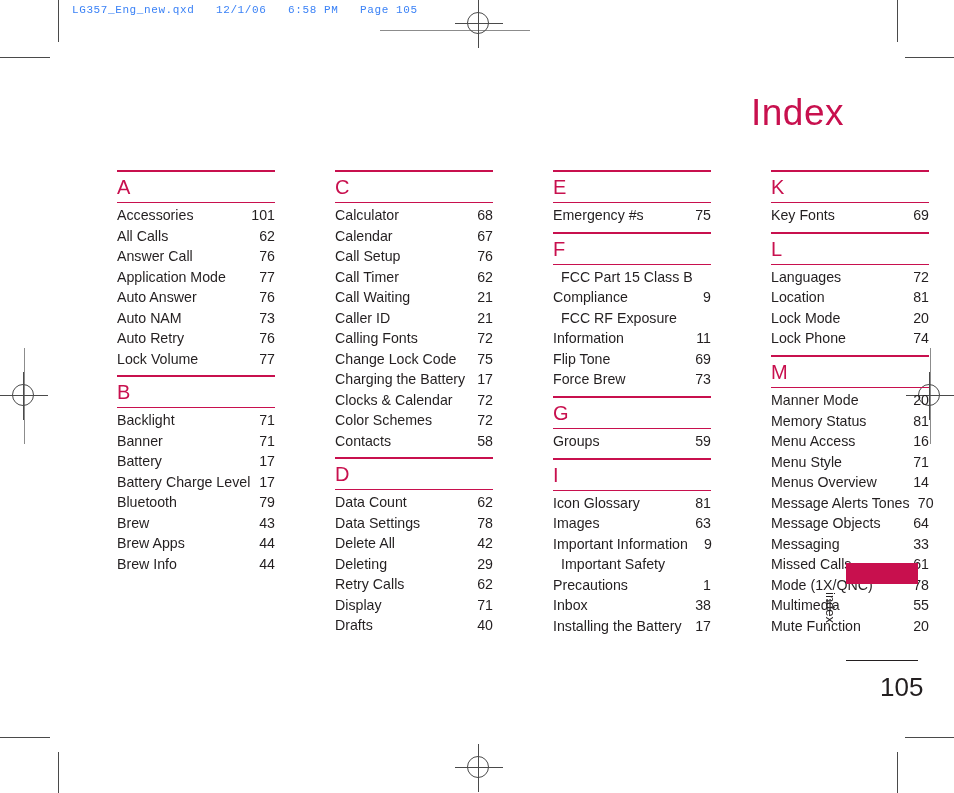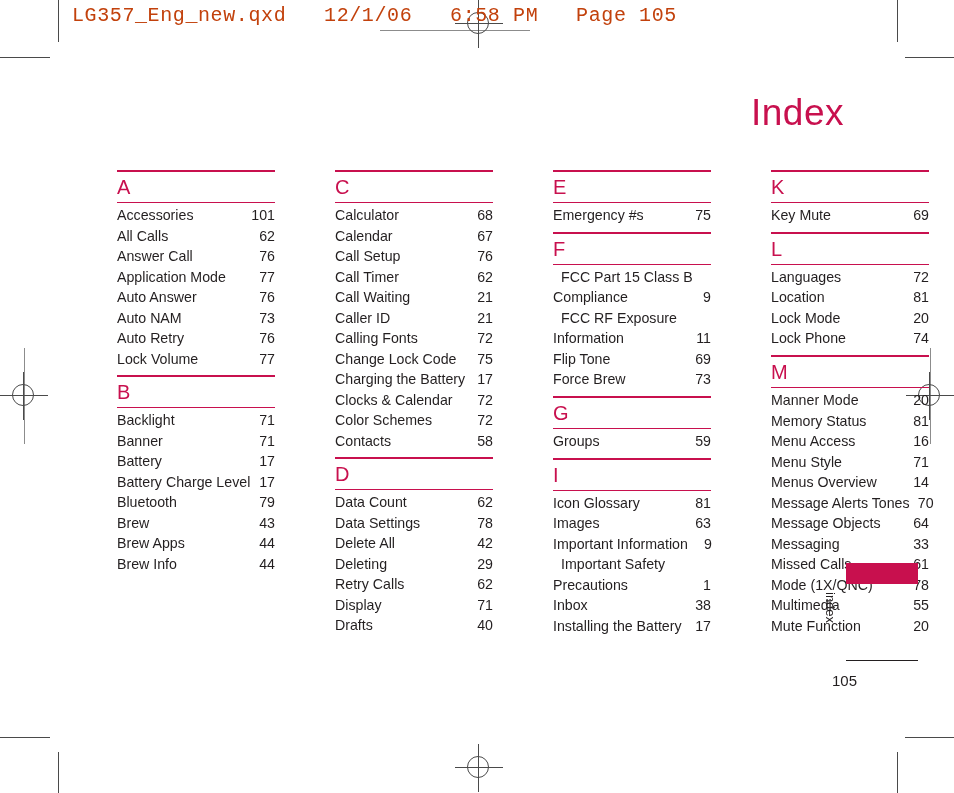--- a/index.html
+++ b/index.html
@@ -62,23 +62,23 @@
     height: 1px;
     background: #8c8c8c;
   }
 
   
   .file-header {
     position: absolute;
     left: 72px;
     top: 4px;
     font-family: "Liberation Mono", "DejaVu Sans Mono", monospace;
-    font-size: 20px;
+    font-size: 11px;
     letter-spacing: 0.6px;
-    color: #c2410c;
+    color: #3b82f6;
     white-space: pre;
   }
 
   
   .page-title {
     position: absolute;
     right: 110px;
     top: 92px;
     font-size: 37px;
     color: #c8104e;
@@ -168,23 +168,23 @@
   .page-num-rule {
     position: absolute;
     left: 846px;
     top: 660px;
     width: 72px;
     height: 1.4px;
     background: #231f20;
   }
   .page-num {
     position: absolute;
-    left: 832px;
+    left: 880px;
     top: 672px;
-    font-size: 15px;
+    font-size: 26px;
     color: #231f20;
   }
 </style>
 </head>
 <body>
 
 <div class="crop-line" style="left:58px; top:0px; width:1px; height:42px;"></div>
 <div class="crop-line" style="left:0px; top:57px; width:50px; height:1px;"></div>
 
 <div class="crop-line" style="left:897px; top:0px; width:1px; height:42px;"></div>
@@ -488,21 +488,21 @@
         </div>
       </div>
     </div>
     <div class="column">
       <div class="section">
         <div class="rule-thick"></div>
         <div class="section-letter">K</div>
         <div class="rule-thin"></div>
         <div class="entries">
           <div class="entry">
-            <span class="entry-label">Key Mute</span>
+            <span class="entry-label">Key Fonts</span>
             <span class="entry-page">69</span>
           </div>
         </div>
       </div>
       <div class="section">
         <div class="rule-thick"></div>
         <div class="section-letter">L</div>
         <div class="rule-thin"></div>
         <div class="entries">
           <div class="entry">

